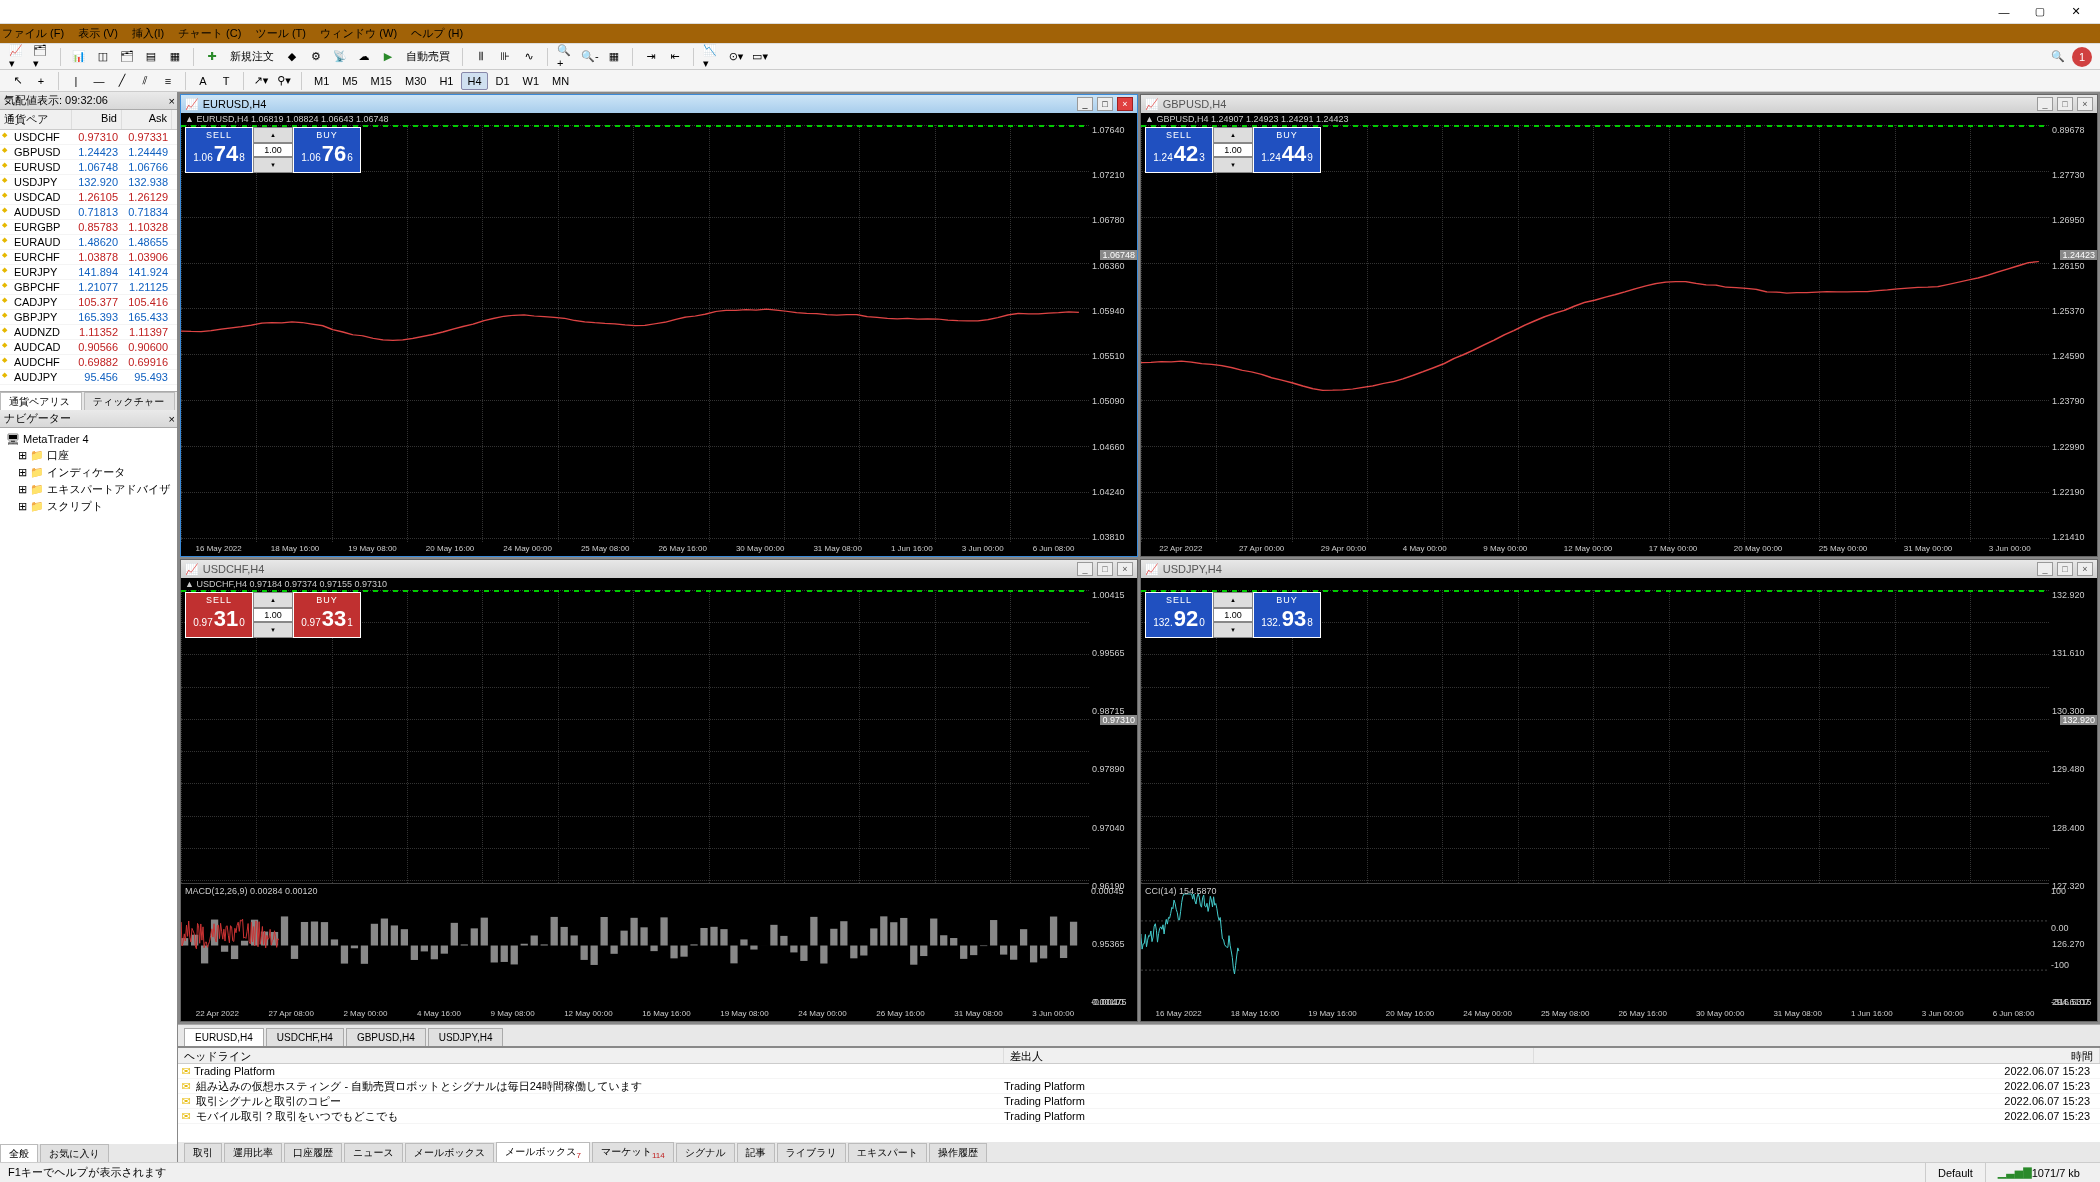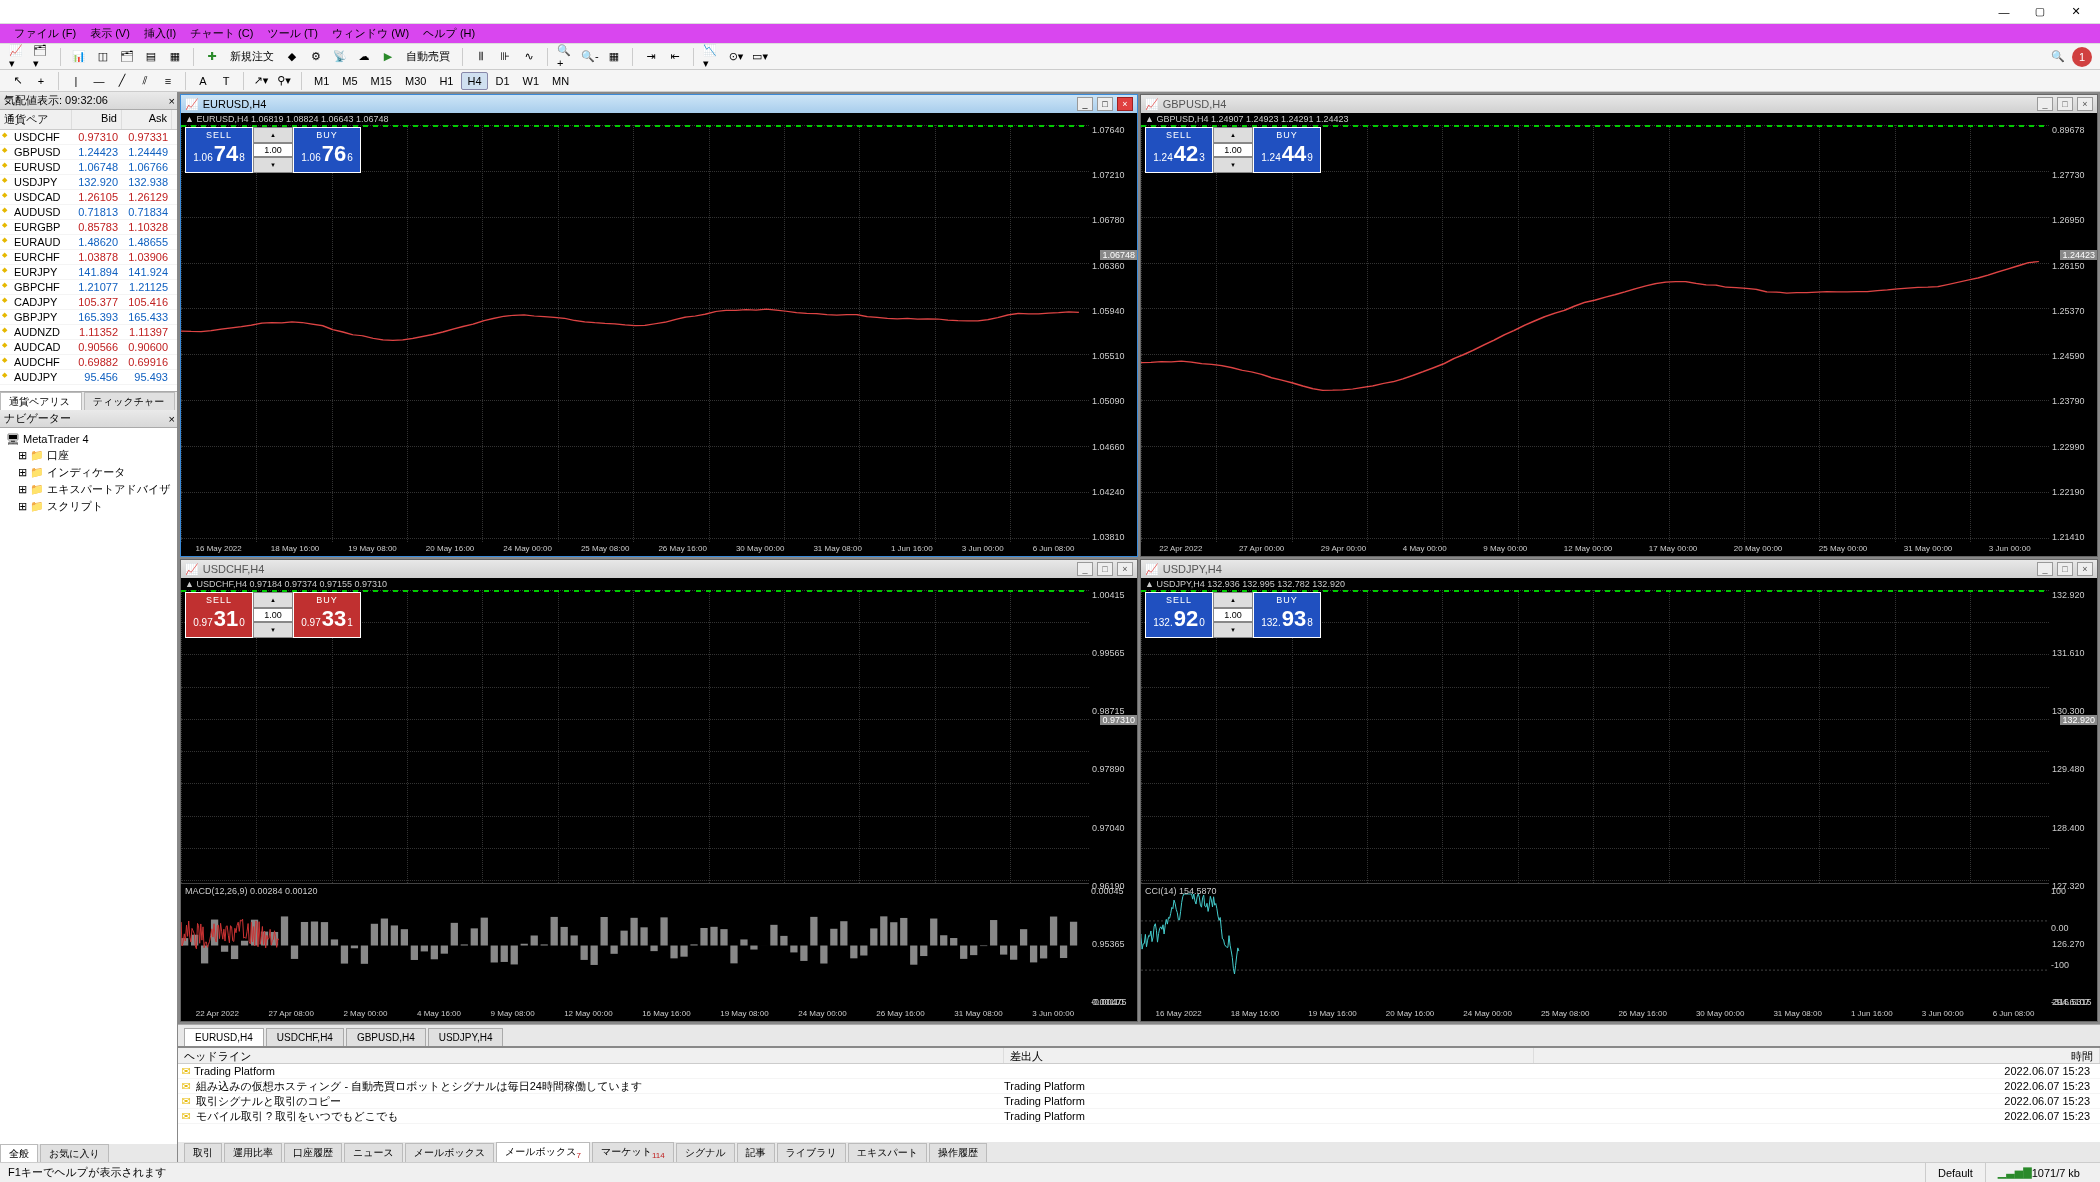--- a/index.html
+++ b/index.html
@@ -1,19 +1,19 @@
 <!DOCTYPE html>
 <html><head>
 <meta charset="utf-8">
 <style>
 * { margin:0; padding:0; box-sizing:border-box; font-family:"MS UI Gothic","Meiryo UI",sans-serif; font-size:11px; }
 body { background:#f0f0f0; width:2100px; height:1182px; overflow:hidden; display:flex; flex-direction:column; }
 .titlebar { height:24px; background:#fff; display:flex; align-items:center; justify-content:flex-end; padding:0 6px; border-bottom:1px solid #ddd;}
 .titlebar .wbtn { width:36px; height:20px; display:flex; align-items:center; justify-content:center; cursor:pointer;}
-.menubar { height:20px; background:#d946ef; display:flex; align-items:center; padding:0 14px; gap:14px; border-bottom:1px solid #ddd;}
+.menubar { height:20px; background:#a16207; display:flex; align-items:center; padding:0 2px; gap:14px; border-bottom:1px solid #ddd;}
 .menubar span { cursor:pointer; }
 .toolbar { height:26px; background:#f5f5f5; border-bottom:1px solid #ccc; display:flex; align-items:center; padding:0 8px; gap:4px;}
 .tb-btn { width:20px; height:20px; display:flex; align-items:center; justify-content:center; border:1px solid transparent; cursor:pointer; border-radius:2px;}
 .tb-sep { width:1px; height:18px; background:#ccc; margin:0 4px;}
 .tb-lbl { padding:0 4px; cursor:pointer; }
 .tf-row { height:22px; background:#f5f5f5; border-bottom:1px solid #ccc; display:flex; align-items:center; padding:0 8px; gap:3px;}
 .tf-row .tf { padding:0 5px; height:18px; display:flex; align-items:center; cursor:pointer; border-radius:2px;}
 .tf-row .tf.active { background:#d0e0f0; border:1px solid #88a;}
 .main { flex:1; display:flex; min-height:0;}
 .leftcol { width:178px; display:flex; flex-direction:column; border-right:1px solid #888;}
@@ -1764,21 +1764,20 @@
         <div class="cwin">
     <div class="cwin-title">
       <span>📈</span>
       <span>USDJPY,H4</span>
       <span class="sp"></span>
       <span class="wb">_</span>
       <span class="wb">□</span>
       <span class="wb">×</span>
     </div>
     <div class="cbody">
-      <div class="cinfo">▲ USDJPY,H4  132.936 132.995 132.782 132.920</div>
       <div class="oneclick">
         <div class="oc-btn sell ">
           <div class="oc-lbl">SELL</div>
           <div class="oc-price">
                   <span class="sm">132.</span>
                   <span class="lg">92</span>
                   <span class="sup">0</span>
                 </div>
         </div>
         <div class="oc-mid">

